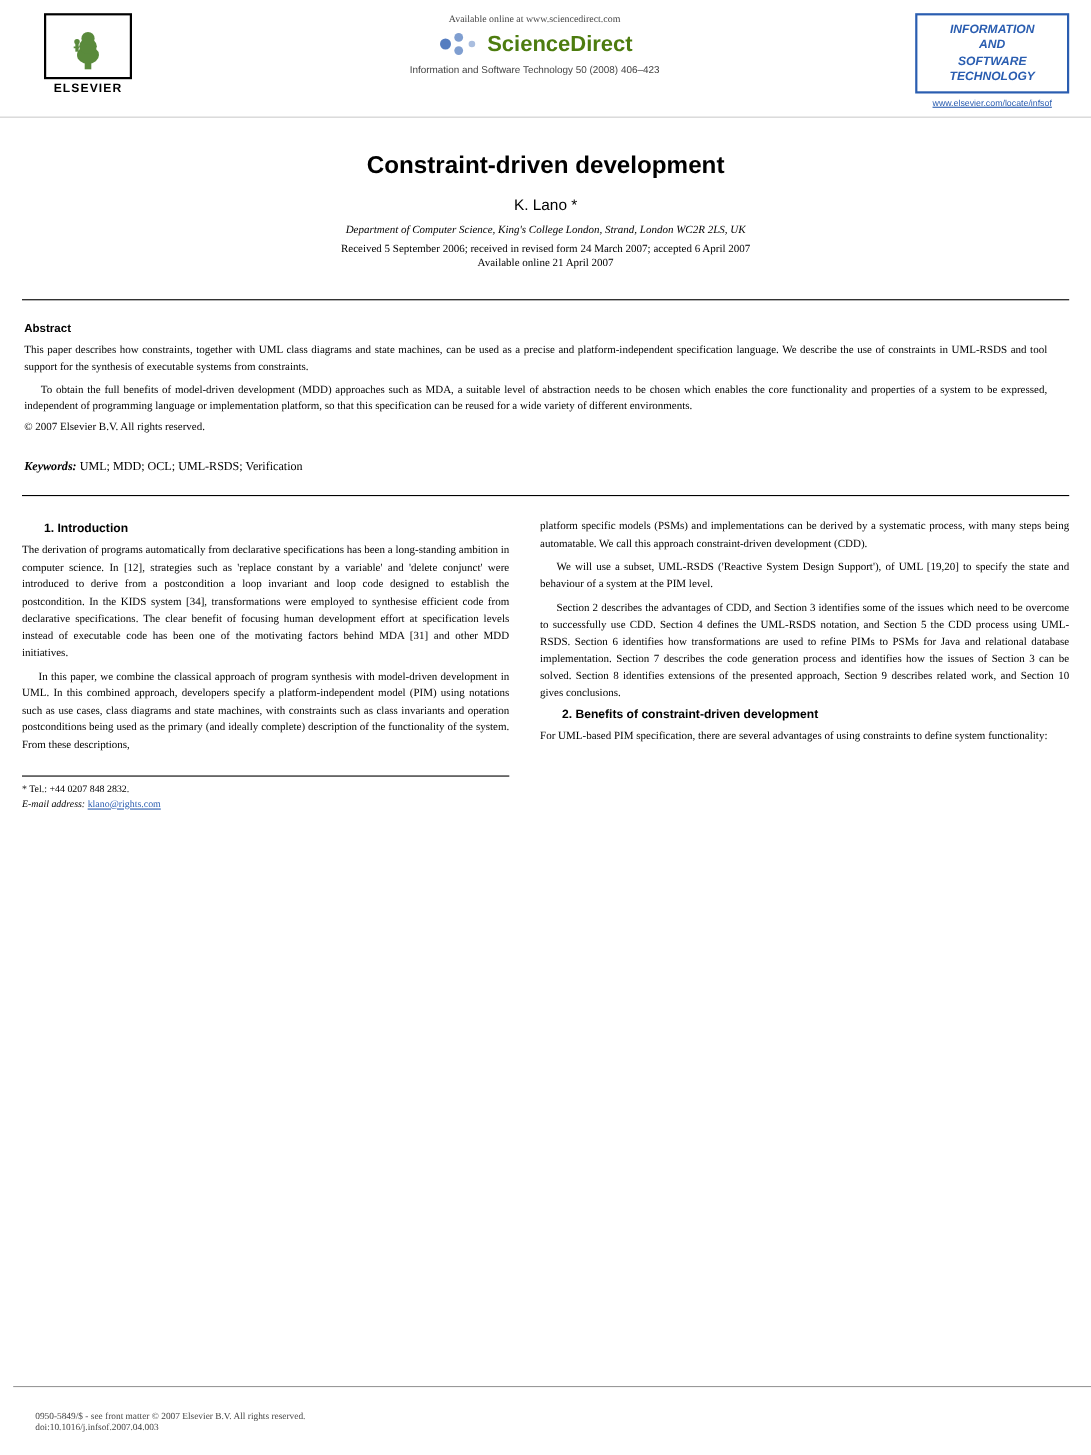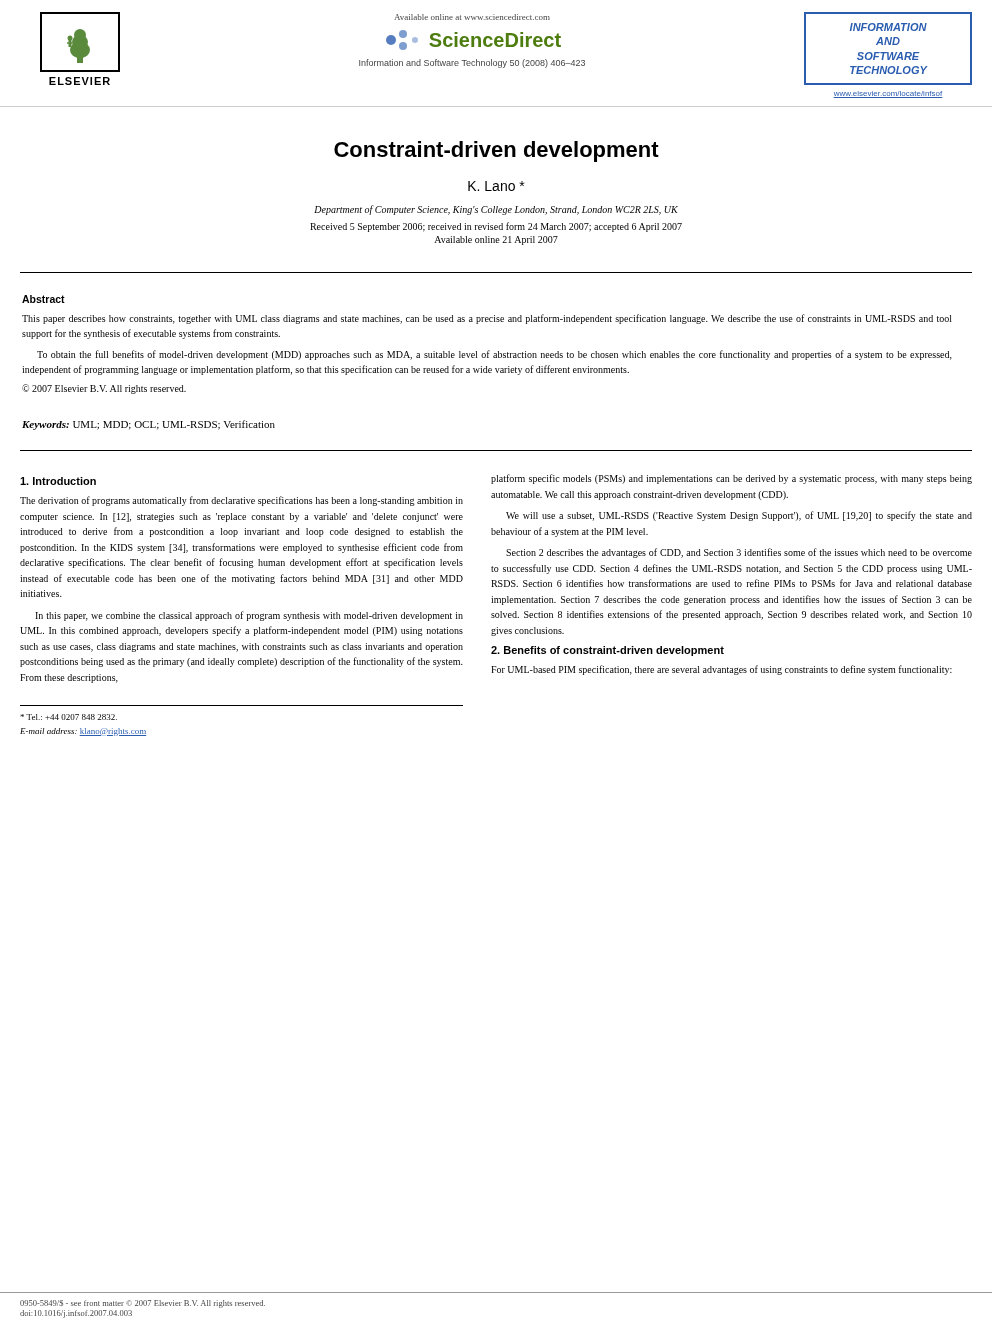--- a/index.html
+++ b/index.html
@@ -87,21 +87,21 @@
       font-weight: bold;
       color: #4d7c0f;
     }
     .journal-info {
       font-family: Arial, sans-serif;
       font-size: 9px;
       color: #444;
       margin-top: 4px;
     }
     .header-right {
-      width: 168px;
+      width: 140px;
       text-align: center;
     }
     .journal-box {
       border: 2px solid #2a5db0;
       padding: 6px 8px;
       margin-bottom: 4px;
     }
     .journal-title {
       font-family: Arial, sans-serif;
       font-size: 11px;
@@ -201,20 +201,21 @@
       padding-left: 14px;
       border-left: none;
     }
 
     .section-heading {
       font-family: Arial, sans-serif;
       font-size: 11px;
       font-weight: bold;
       margin-bottom: 6px;
       margin-top: 4px;
+      margin-left: 20px;
     }
     .body-text {
       font-size: 10px;
       line-height: 1.55;
       text-align: justify;
     }
     .body-text p {
       margin-bottom: 6px;
       text-indent: 1.5em;
     }
@@ -228,23 +229,23 @@
       margin-top: 20px;
       padding-top: 5px;
       font-size: 9px;
       line-height: 1.5;
     }
 
     
     .bottom-bar {
       position: absolute;
       bottom: 0;
-      left: 0;
+      left: 12px;
       right: 0;
-      padding: 5px 20px;
+      padding: 21px 20px;
       border-top: 1px solid #999;
       font-size: 8.5px;
       color: #444;
     }
     .italic { font-style: italic; }
     .blue-link { color: #2a5db0; text-decoration: underline; }
   </style>
 </head>
 <body>
 

